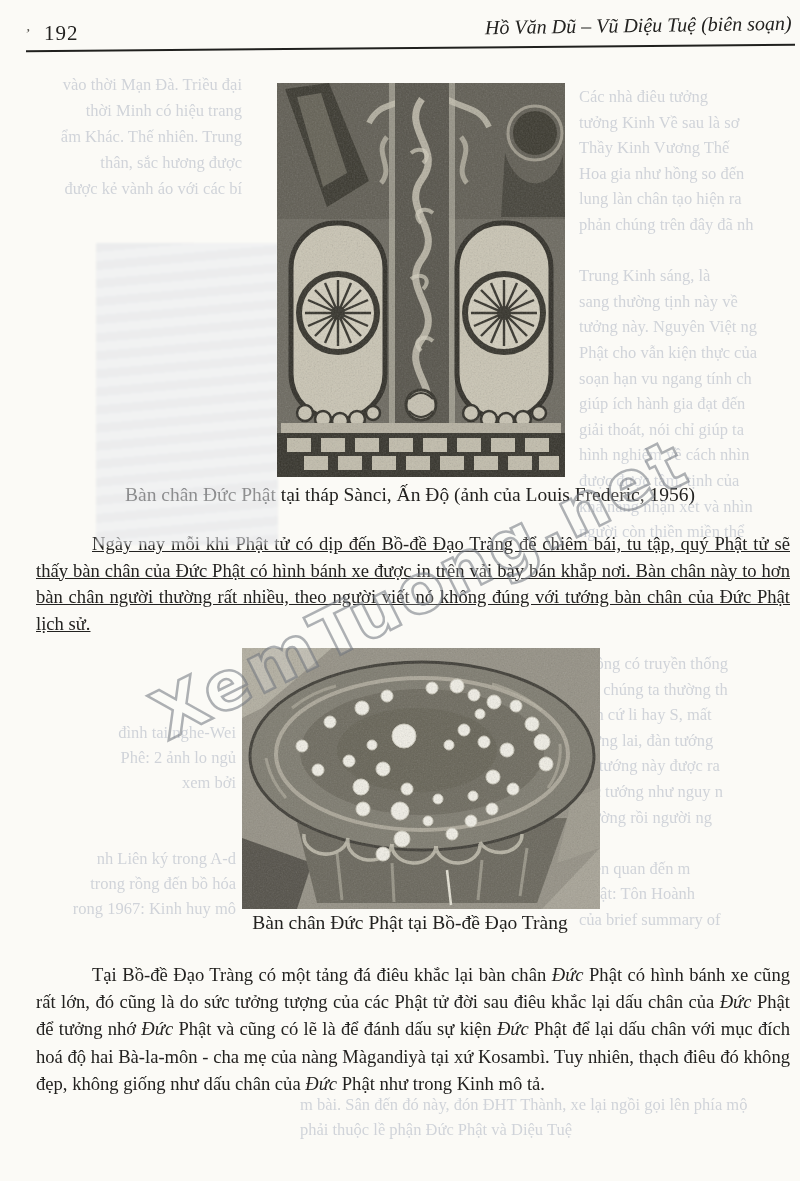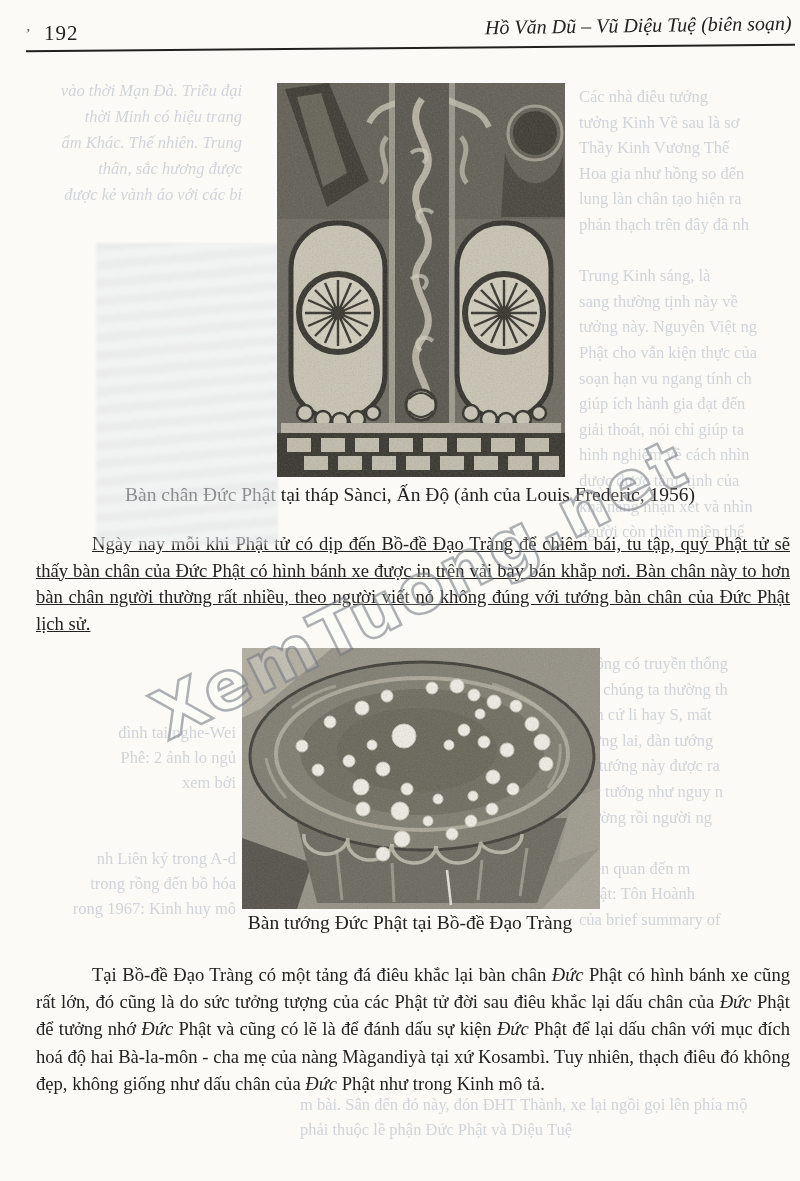--- a/index.html
+++ b/index.html
@@ -51,34 +51,34 @@
 <body>
 
 <div id="page">
 
   <span class="stray-mark">’</span>
   <div class="pagenum">192</div>
   <div class="headtitle">Hồ Văn Dũ – Vũ Diệu Tuệ (biên soạn)</div>
   <div class="headrule"></div>
 
   <div class="bleed-rect"></div>
-  <div class="bleedcol bc-left" style="left:26px;top:78px;width:216px;line-height:26px;font-style:italic;">
+  <div class="bleedcol bc-left" style="left:26px;top:72px;width:216px;line-height:26px;">
       <div class="bl-line">vào thời Mạn Đà. Triều đại</div>
       <div class="bl-line">thời Minh có hiệu trang</div>
       <div class="bl-line">ẩm Khác. Thế nhiên. Trung</div>
       <div class="bl-line">thân, sắc hương được</div>
       <div class="bl-line">được kẻ vành áo với các bí</div>
     </div>
   <div class="bleedcol bc-right" style="left:579px;top:84px;width:216px;line-height:25.6px;">
       <div class="bl-line">Các nhà điêu tưởng</div>
       <div class="bl-line">tưởng Kinh Về sau là sơ</div>
       <div class="bl-line">Thầy Kinh Vương Thế</div>
       <div class="bl-line">Hoa gia như hồng so đến</div>
       <div class="bl-line">lung làn chân tạo hiện ra</div>
-      <div class="bl-line">phản thạch trên đây đã nh</div>
+      <div class="bl-line">phản chúng trên đây đã nh</div>
       <div class="bl-line">&nbsp;</div>
       <div class="bl-line">Trung Kinh sáng, là</div>
       <div class="bl-line">sang thường tịnh này về</div>
       <div class="bl-line">tưởng này. Nguyên Việt ng</div>
       <div class="bl-line">Phật cho vẫn kiện thực của</div>
       <div class="bl-line">soạn hạn vu ngang tính ch</div>
       <div class="bl-line">giúp ích hành gia đạt đến</div>
       <div class="bl-line">giải thoát, nói chỉ giúp ta</div>
       <div class="bl-line">hình nghiệm về cách nhìn</div>
       <div class="bl-line">được được tầm, tịnh của</div>
@@ -282,19 +282,19 @@
         <circle cx="229" cy="173" r="6"></circle>
         <circle cx="186" cy="173" r="5"></circle>
       <circle cx="210" cy="186" r="6"></circle>
         <circle cx="160" cy="191" r="8"></circle>
         <circle cx="141" cy="206" r="7"></circle>
     </g>
     <rect width="358" height="261" filter="url(#grainB)" opacity="0.40" style="mix-blend-mode:multiply"></rect>
     <rect width="358" height="261" filter="url(#grainB)" opacity="0.20" style="mix-blend-mode:screen"></rect>
   </svg>
 
-  <div class="caption" style="top:912px;">Bàn tướng Đức Phật tại Bồ-đề Đạo Tràng</div>
+  <div class="caption" style="top:912px;">Bàn chân Đức Phật tại Bồ-đề Đạo Tràng</div>
 
   <div class="para" style="top:961px;line-height:27.2px;"><span>Tại Bồ-đề Đạo Tràng có một tảng đá điêu khắc lại bàn chân </span><span class="it">Đức</span><span> Phật có hình bánh xe cũng rất lớn, đó cũng là do sức tưởng tượng của các Phật tử đời sau điêu khắc lại dấu chân của </span><span class="it">Đức</span><span> Phật để tưởng nhớ </span><span class="it">Đức</span><span> Phật và cũng có lẽ là để đánh dấu sự kiện </span><span class="it">Đức</span><span> Phật để lại dấu chân với mục đích hoá độ hai Bà-la-môn - cha mẹ của nàng Màgandiyà tại xứ Kosambì. Tuy nhiên, thạch điêu đó không đẹp, không giống như dấu chân của </span><span class="it">Đức</span><span> Phật như trong Kinh mô tả.</span></div>
 
   <div class="watermark">XemTuong.net</div>
 
 </div>
 
 </body></html>

